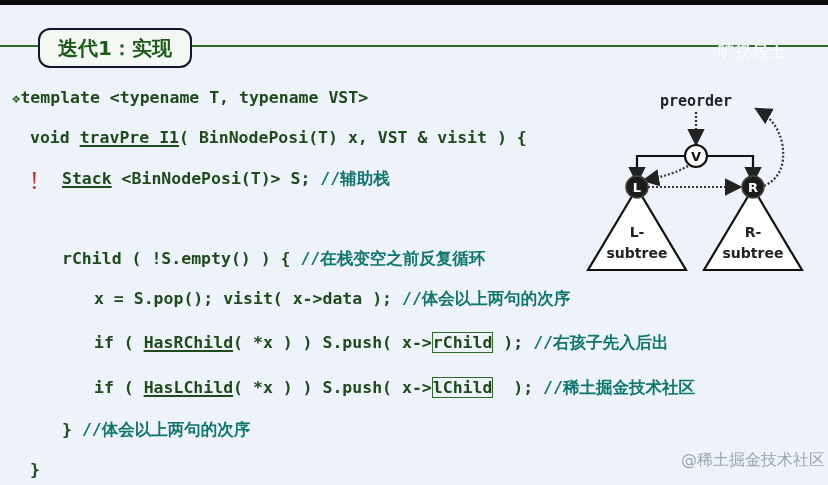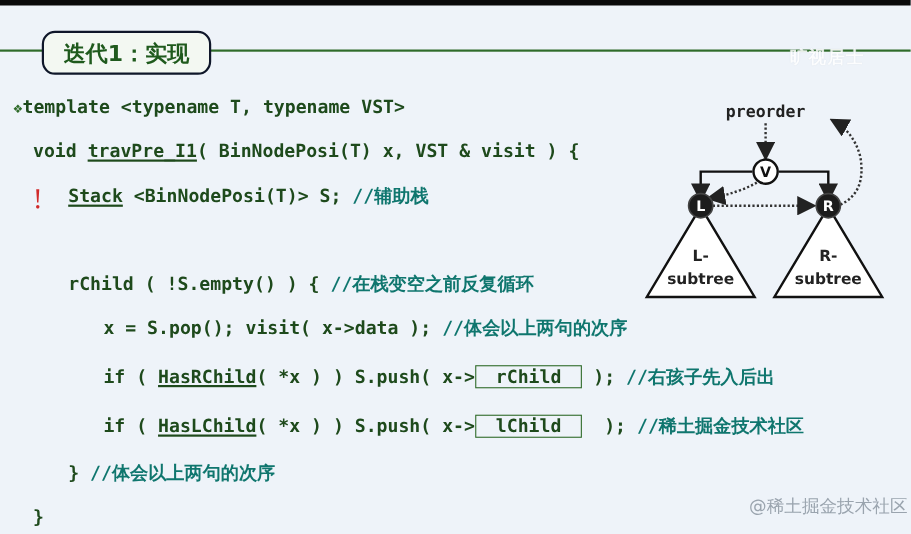--- a/index.html
+++ b/index.html
@@ -24,21 +24,21 @@
   }
   .code {
     position: absolute; left: 0; top: 0;
     font-family: "DejaVu Sans Mono", "Liberation Mono", monospace;
     font-weight: bold; font-size: 16.5px; color: #1e4a1c;
     white-space: pre;
   }
   .line { position: absolute; height: 24px; line-height: 24px; }
   .cm { color: #0f766e; }
   .u { text-decoration: underline; text-decoration-thickness: 1.5px; text-underline-offset: 2px; }
-  .boxed { border: 1.5px solid #2f6b2a; padding: 0 18px; }
+  .boxed { border: 1.5px solid #2f6b2a; padding: 0 0; }
   .bullet { color: #2f6b2a; font-size: 14px; }
   .bang {
     position: absolute; left: 30px; top: 166px; color: #d12a2a;
     font-family: "Liberation Serif", serif; font-size: 26px; font-weight: normal;
   }
   .watermark-bottom {
     position: absolute; left: 656px; top: 450px; color: #9aa4ae; font-size: 16px; margin-left: 25px;
   }
   svg.diagram { position: absolute; left: 580px; top: 80px; }
 </style>

